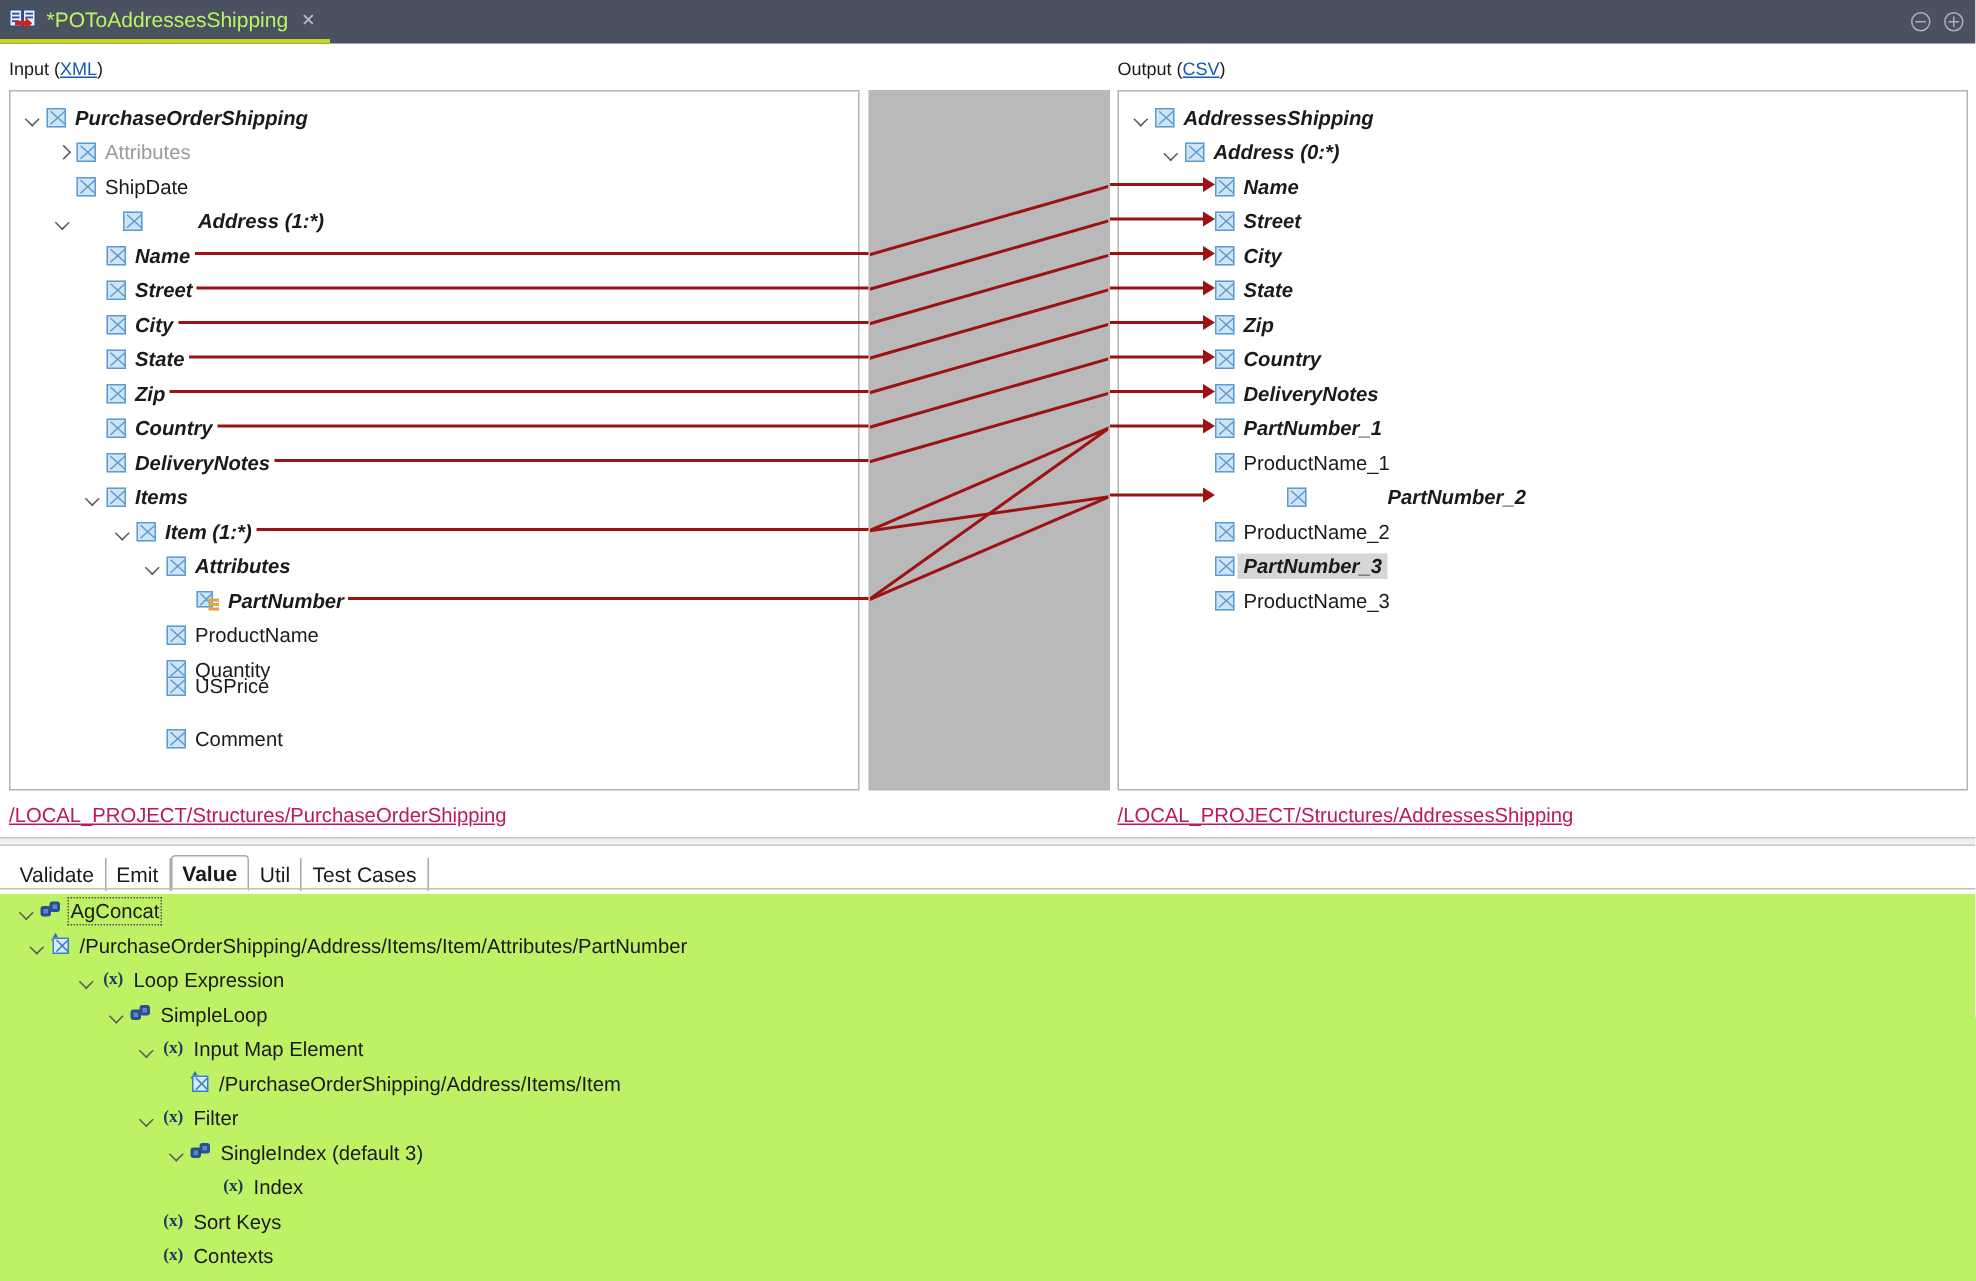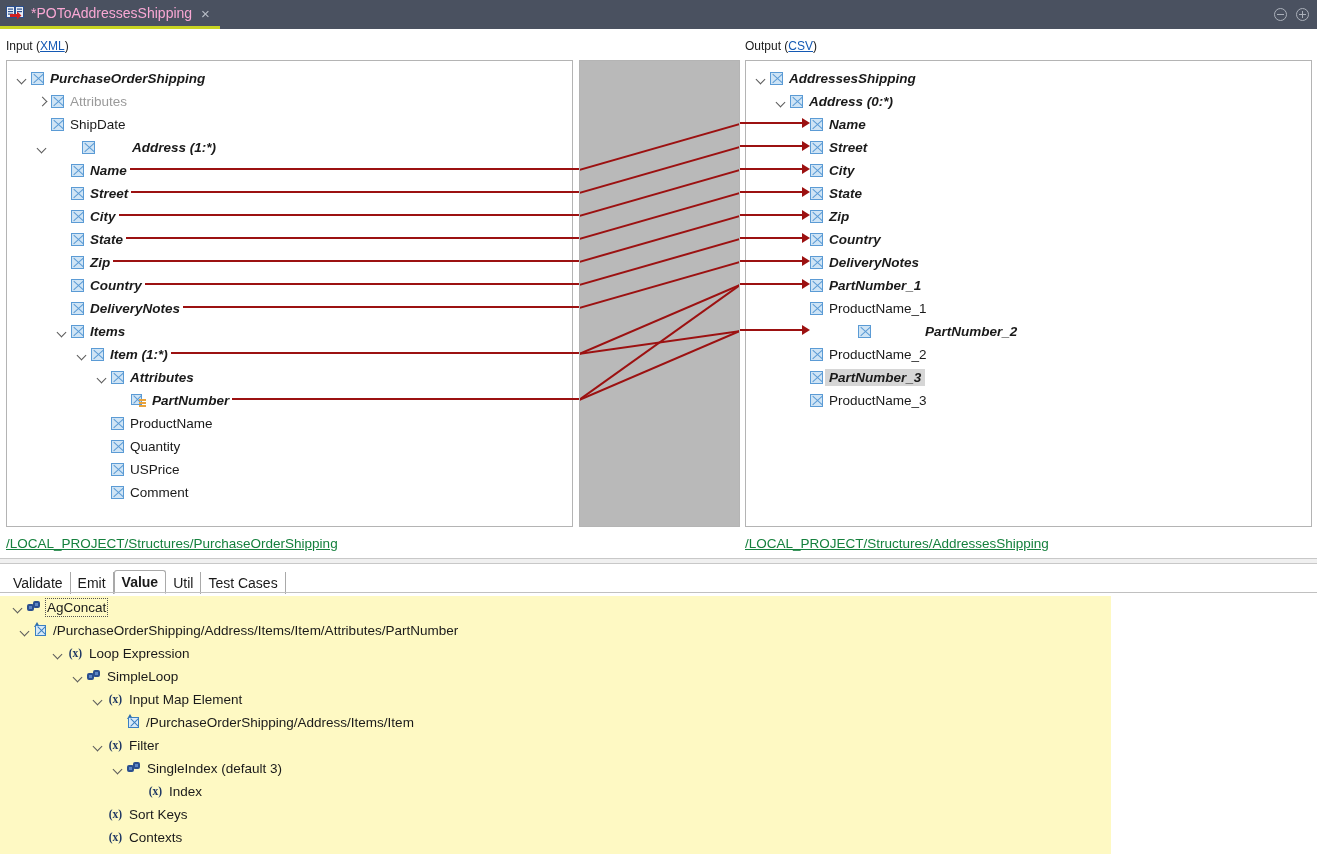--- a/index.html
+++ b/index.html
@@ -17,21 +17,21 @@
     position:absolute; left:0; top:0; width:1317px; height:29px;
     background:#4a5160;
   }
   .tab-active {
     position:absolute; left:0; top:0; height:29px;
     display:flex; align-items:center; gap:7px;
     padding:0 8px 0 6px;
     border-bottom:3px solid #c8d422;
     background:#4a5160;
   }
-  .tab-title { color:#f9a8d4; font-size:14px; white-space:nowrap; }
+  .tab-title { color:#bef264; font-size:14px; white-space:nowrap; }
   .tab-close { color:#b9bec7; font-size:15px; line-height:1; padding:0 2px; cursor:pointer; }
   .tab-icon { width:18px; height:16px; position:relative; display:inline-block; }
   .win-btns { position:absolute; right:8px; top:0; height:29px; display:flex; align-items:center; gap:9px; }
   .circ-btn { width:13px; height:13px; border:1.4px solid #aab0ba; border-radius:50%;
               position:relative; cursor:pointer; }
   .circ-btn::before { content:""; position:absolute; left:2px; top:5px; width:7px; height:1.4px; background:#aab0ba; }
   .circ-btn.plus::after { content:""; position:absolute; left:5px; top:2px; width:1.4px; height:7px; background:#aab0ba; }
 
   
   .panel-label {
@@ -95,43 +95,43 @@
   .attr-icon .bars { position:absolute; right:0; bottom:0; width:7px; height:8px; }
   .attr-icon .bars i { display:block; height:1.6px; background:#e8a33d; margin-bottom:1.4px; }
 
   .tree-label { color:#1a1a1a; }
   .tree-label.mapped { font-weight:bold; font-style:italic; }
   .tree-label.dim { color:#9a9a9a; }
   .tree-row.selected .tree-label { background:#d6d6d6; padding:1px 4px; margin:-1px -4px; }
 
   
   .path-link {
-    position:absolute; font-size:13.5px; color:#15803d;
+    position:absolute; font-size:13.5px; color:#be185d;
     text-decoration:underline; cursor:pointer; white-space:nowrap;
   }
 
   
   #splitter { position:absolute; left:0; top:558px; width:1317px; height:6px;
               background:#f0f0f0; border-top:1px solid #c8c8c8; border-bottom:1px solid #c8c8c8; }
 
   
   #tabstrip { position:absolute; left:6px; top:570px; height:24px; display:flex; align-items:flex-end; }
   #tabstrip::after { content:""; }
   .btab {
     height:22px; padding:0 7px; display:flex; align-items:center;
     font-size:14px; color:#1a1a1a; border-right:1px solid #a9a9a9;
     cursor:pointer; background:transparent;
   }
   .btab.active { font-weight:bold; border:1px solid #a9a9a9; border-bottom:1px solid #fff;
                  border-radius:3px 3px 0 0; background:#fff; height:24px; }
   #tabline { position:absolute; left:0; top:592px; width:1317px; height:1px; background:#c0c0c0; }
 
   
-  #bottom-tree { position:absolute; left:0; top:596px; width:1111px; height:258px;
-                 background:#fef9c3; overflow:hidden; }
+  #bottom-tree { position:absolute; left:0; top:596px; width:1317px; height:258px;
+                 background:#bef264; overflow:hidden; }
   .brow { position:absolute; left:0; height:23px; display:flex; align-items:center;
           white-space:nowrap; font-size:13.5px; }
   .brow .blabel { color:#1a1a1a; }
   .brow.focus .blabel { outline:1px dotted #555; outline-offset:1px; }
 
   .ic { flex:0 0 auto; margin-right:5px; position:relative; display:inline-block; }
   
   .ic-gear { width:15px; height:13px; }
   .ic-gear i { position:absolute; width:7px; height:7px; border:2px solid #2b4f8e;
                border-radius:2px; background:#5e87c6; }
@@ -277,21 +277,21 @@
     <div class="tree-row" style="top: 351px; padding-left: 88px;">
       <span class="twisty none"></span>
       <span class="el-icon"></span>
       <span class="tree-label">ProductName</span>
     </div>
     <div class="tree-row" style="top: 374px; padding-left: 88px;">
       <span class="twisty none"></span>
       <span class="el-icon"></span>
       <span class="tree-label">Quantity</span>
     </div>
-    <div class="tree-row" style="top: 397px; padding-left: 88px;">
+    <div class="tree-row" style="top: 385px; padding-left: 88px;">
       <span class="twisty none"></span>
       <span class="el-icon"></span>
       <span class="tree-label">USPrice</span>
     </div>
     <div class="tree-row" style="top: 420px; padding-left: 88px;">
       <span class="twisty none"></span>
       <span class="el-icon"></span>
       <span class="tree-label">Comment</span>
     </div>
   </div>

